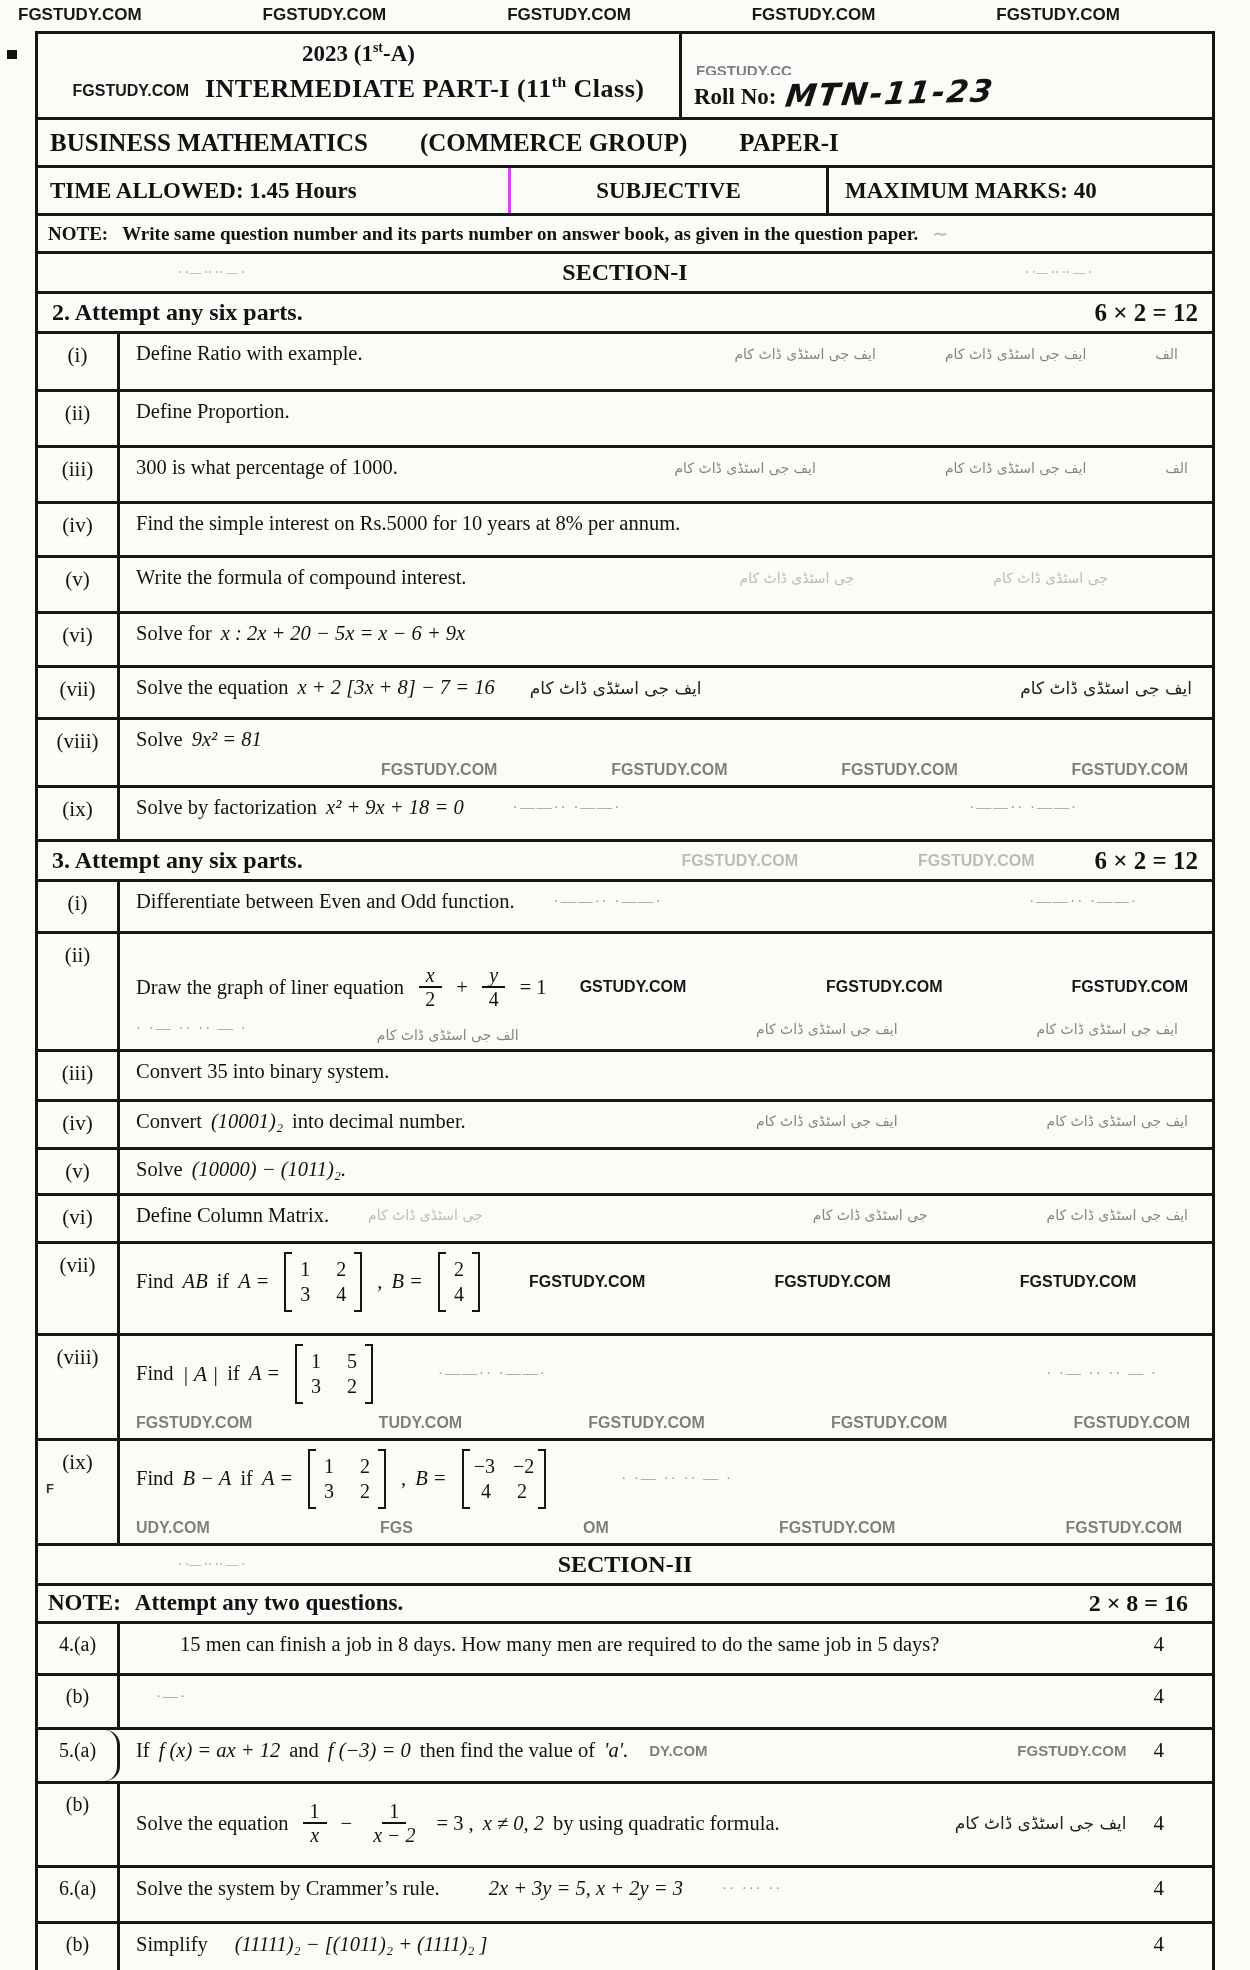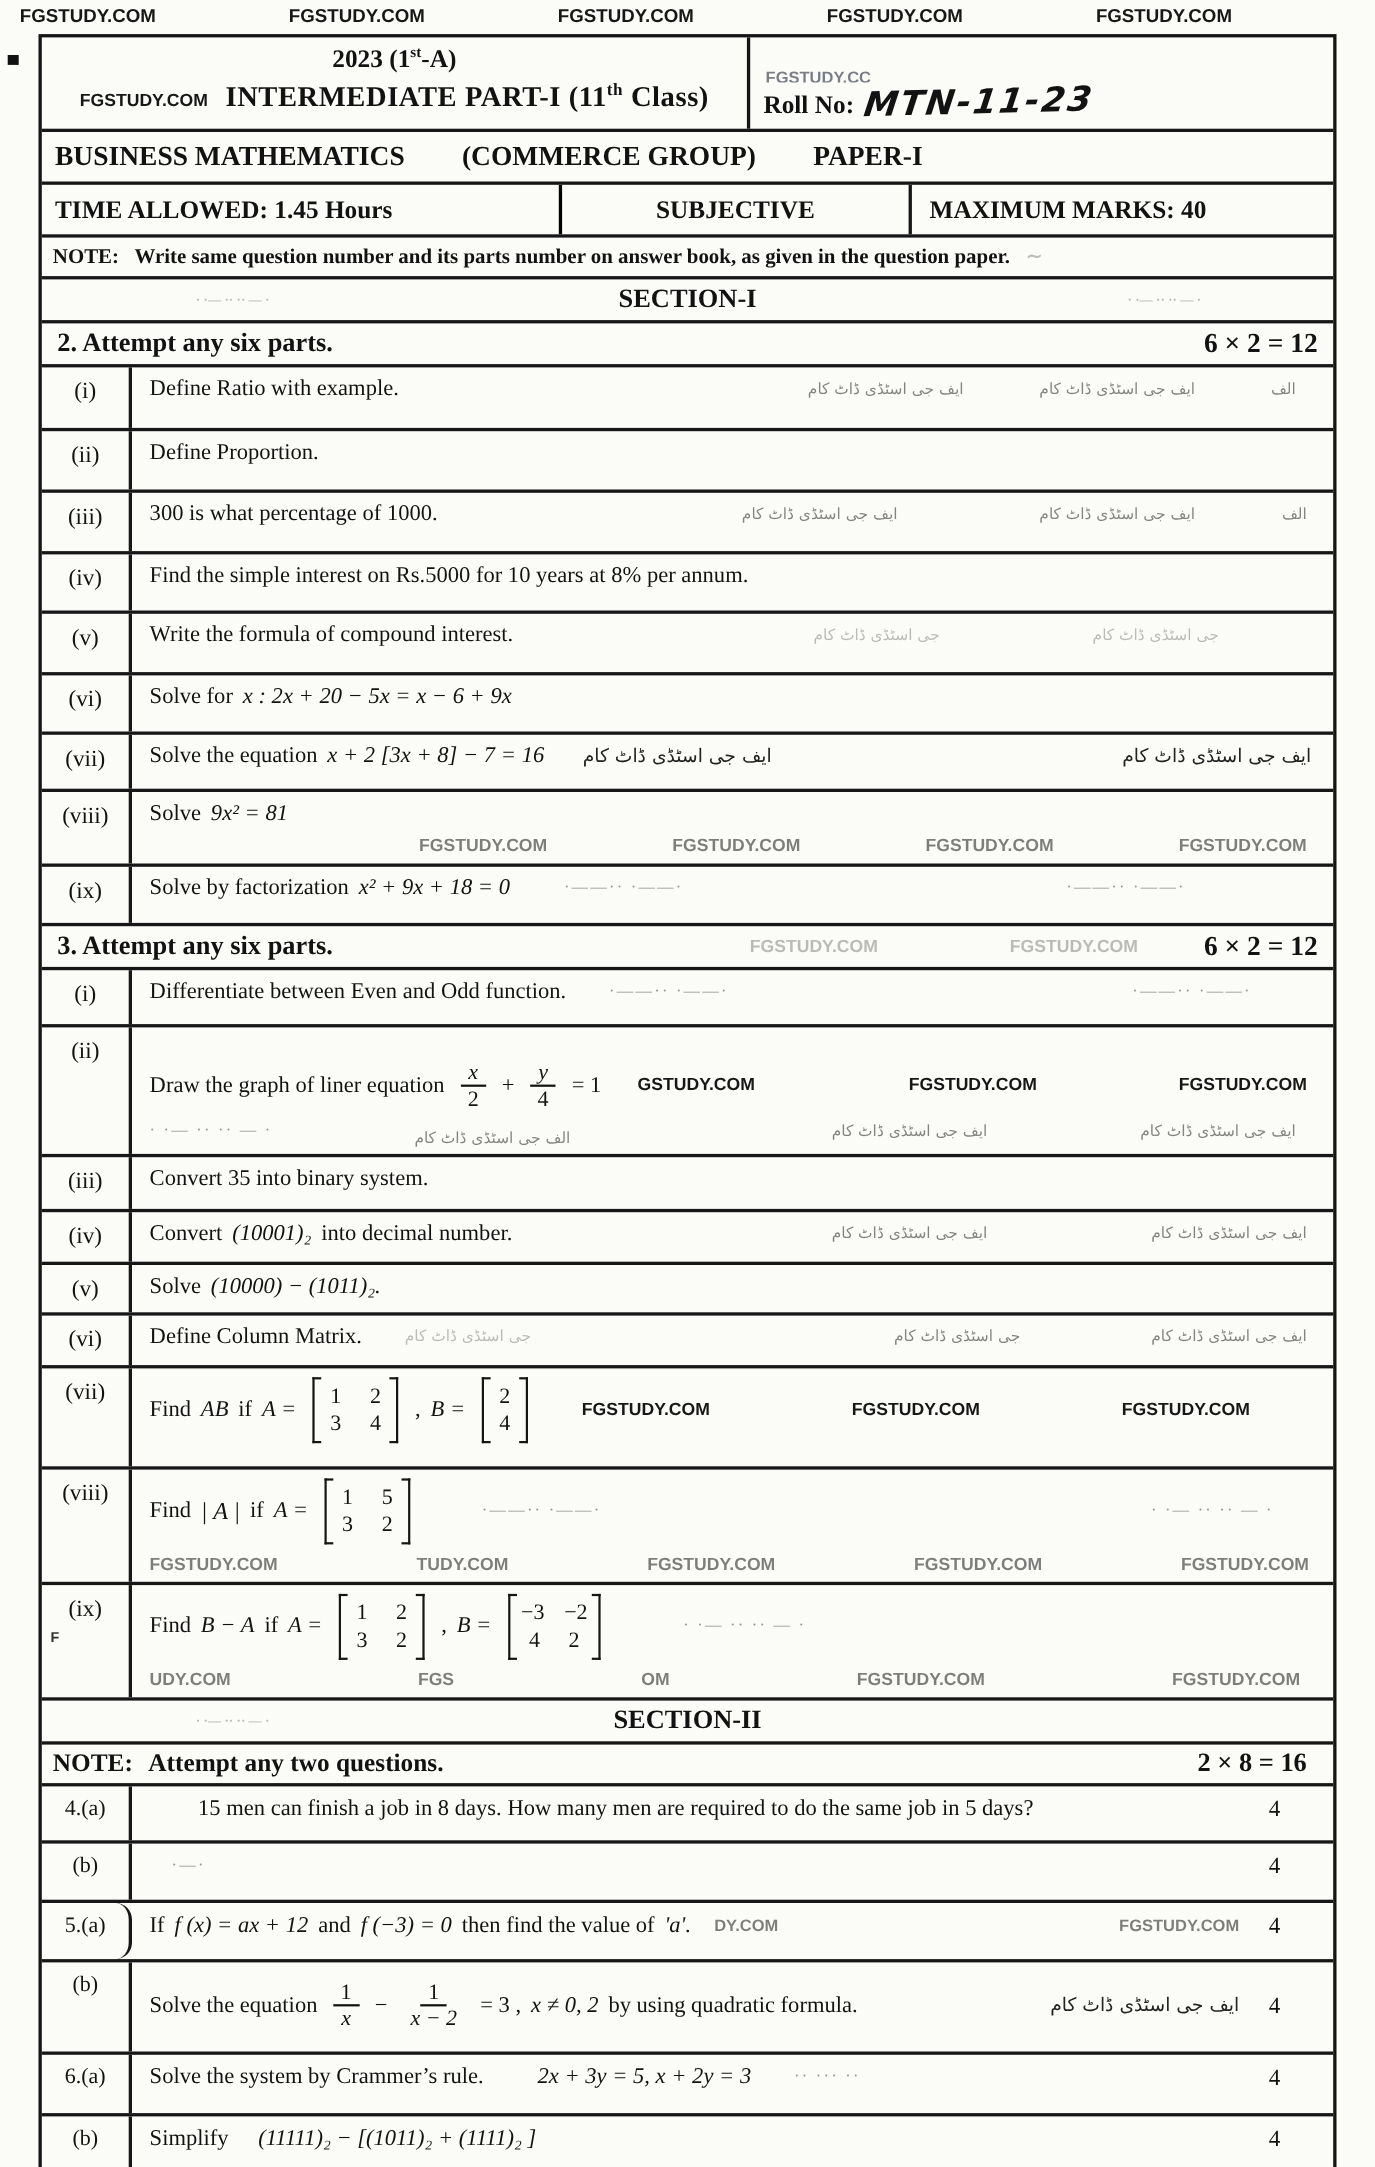--- a/index.html
+++ b/index.html
@@ -25,21 +25,21 @@
   .main-title{font-weight:bold;font-size:26px;letter-spacing:.5px;}
   .h1-right{width:533px;border-left:3px solid #151515;position:relative;padding:6px 10px 4px 12px;box-sizing:border-box;}
   .rollbg{position:absolute;left:14px;top:28px;height:13px;overflow:hidden;font-size:15px;color:#0f172a;}
   .rollline{position:absolute;left:12px;bottom:6px;display:flex;align-items:baseline;gap:10px;}
   .roll-label{font-weight:bold;font-size:23px;}
   .roll-value{font-family:"DejaVu Sans",sans-serif;font-weight:bold;font-style:italic;font-size:31px;
               transform:skewX(-9deg) rotate(-1.5deg);letter-spacing:2px;white-space:nowrap;}
   .h2{min-height:48px;display:flex;align-items:center;padding:2px 12px;font-weight:bold;font-size:25px;gap:52px;}
   .h3{display:flex;min-height:48px;font-weight:bold;font-size:23px;align-items:center;}
   .h3 .c1{width:470px;padding-left:12px;box-sizing:border-box;}
-  .h3 .c2{width:315px;border-left:3px solid #000000;border-right:3px solid #151515;text-align:center;align-self:stretch;display:flex;align-items:center;justify-content:center;}
+  .h3 .c2{width:315px;border-left:3px solid #d946ef;border-right:3px solid #151515;text-align:center;align-self:stretch;display:flex;align-items:center;justify-content:center;}
   .h3 .c3{flex:1;padding-left:16px;}
   .noterow{min-height:38px;display:flex;align-items:center;padding:2px 10px;font-weight:bold;font-size:19px;gap:14px;}
   .strip{min-height:40px;display:flex;align-items:center;justify-content:center;font-weight:bold;font-size:24px;position:relative;}
   .strip .noiseL{position:absolute;left:140px;font-size:12px;}
   .strip .noiseR{position:absolute;right:120px;font-size:12px;}
   .qhead{min-height:40px;display:flex;align-items:center;padding:2px 14px;font-weight:bold;font-size:24px;}
   .qhead .grow{flex:1;}
   .qhead .qmarks{font-size:25px;}
   .qhead .midwm{font-size:16px;margin:0 60px;}
   

